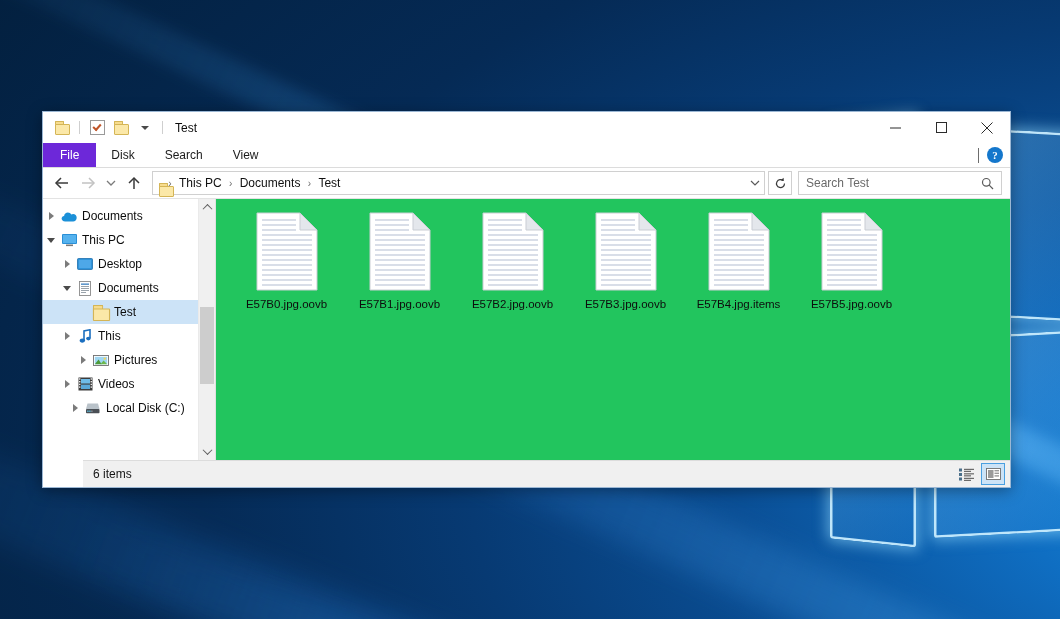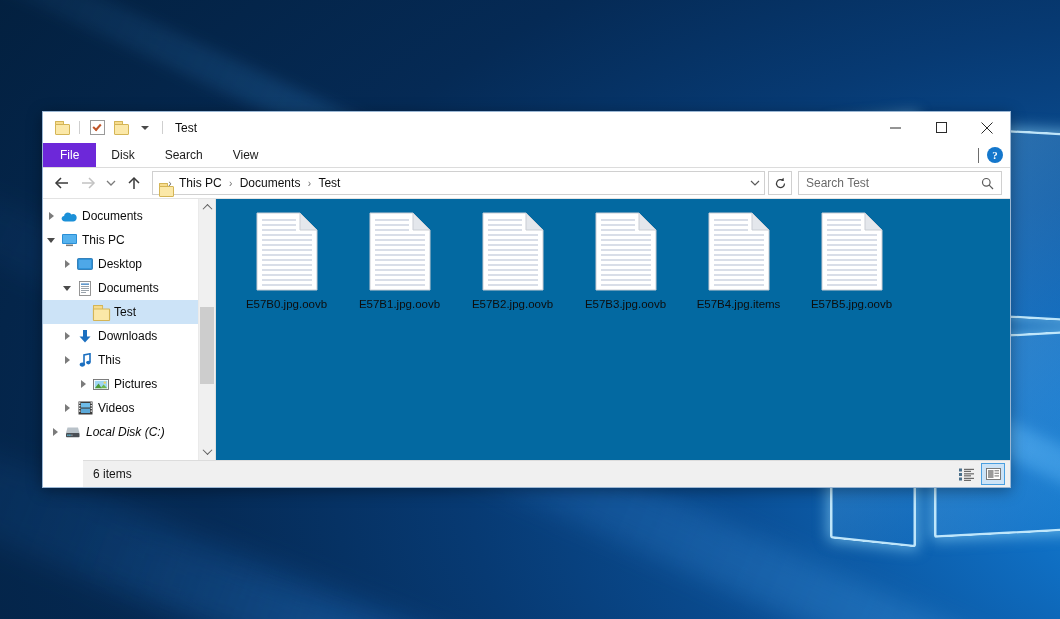--- a/index.html
+++ b/index.html
@@ -363,21 +363,21 @@
   .sb-chev {
     width: 6px; height: 6px;
     border-right: 1.3px solid #606060;
     border-bottom: 1.3px solid #606060;
   }
   .sb-chev.up { transform: rotate(-135deg) translate(-1px,-1px); }
   .sb-chev.down { transform: rotate(45deg) translate(-1px,-1px); }
 
   .content {
     flex: 1 1 auto;
-    background: #0369a1;
+    background: #22c55e;
     border-left: 1px solid #e0e0e0;
     overflow: hidden;
     padding: 9px 0 0 14px;
   }
   .filegrid {
     display: flex;
     flex-wrap: wrap;
     align-content: flex-start;
   }
   .fileitem {
@@ -615,32 +615,20 @@
         </div>
 
         <div class="nav-item selected" style="padding-left:32px;">
           <span class="nav-arrow"></span>
           <span class="nav-ico">
               <span class="folder-ico" style="transform:scale(1.15);"></span>
             </span>
           <span class="nav-label">Test</span>
         </div>
 
-        <div class="nav-item" style="padding-left:16px;">
-          <span class="nav-arrow">
-              <span class="tri-right"></span>
-            </span>
-          <span class="nav-ico">
-            <svg width="14" height="15" viewBox="0 0 14 15">
-              <rect x="5" y="1" width="4" height="7" fill="#1b6fc0"></rect>
-              <path d="M1.5 7.5 L12.5 7.5 L7 13.5 Z" fill="#1b6fc0"></path>
-            </svg>
-          </span>
-          <span class="nav-label">Downloads</span>
-        </div>
 
         <div class="nav-item" style="padding-left:16px;">
           <span class="nav-arrow">
               <span class="tri-right"></span>
             </span>
           <span class="nav-ico">
             <svg width="13" height="15" viewBox="0 0 13 15">
               <path d="M5 11 L5 2 L11 0.8 L11 9" fill="none" stroke="#1b6fc0" stroke-width="1.6"></path>
               <ellipse cx="3.4" cy="11.6" rx="2.7" ry="2.1" fill="#1b6fc0"></ellipse>
               <ellipse cx="9.4" cy="9.6" rx="2.3" ry="1.8" fill="#1b6fc0"></ellipse>
@@ -682,21 +670,21 @@
                 <rect x="12.6" y="1.3" width="1.4" height="1.4"></rect>
                   <rect x="12.6" y="4" width="1.4" height="1.4"></rect>
                 <rect x="12.6" y="6.7" width="1.4" height="1.4"></rect>
                   <rect x="12.6" y="9.4" width="1.4" height="1.4"></rect>
               </g>
             </svg>
           </span>
           <span class="nav-label">Videos</span>
         </div>
 
-        <div class="nav-item" style="padding-left:4px;font-style:italic;">
+        <div class="nav-item" style="padding-left:24px;">
           <span class="nav-arrow">
               <span class="tri-right"></span>
             </span>
           <span class="nav-ico">
             <svg width="16" height="13" viewBox="0 0 16 13">
               <path d="M2.5 1.5 L13 1.5 L14.5 7 L1 7 Z" fill="#b9c2c9"></path>
               <rect x="1" y="7" width="13.5" height="4.2" rx="0.8" fill="#4a4f55"></rect>
               <rect x="2.2" y="8.6" width="1.4" height="1.2" fill="#63d2f5"></rect>
               <rect x="4.2" y="8.6" width="1.4" height="1.2" fill="#63d2f5"></rect>
               <rect x="6.2" y="8.6" width="1.4" height="1.2" fill="#9aa1a8"></rect>

